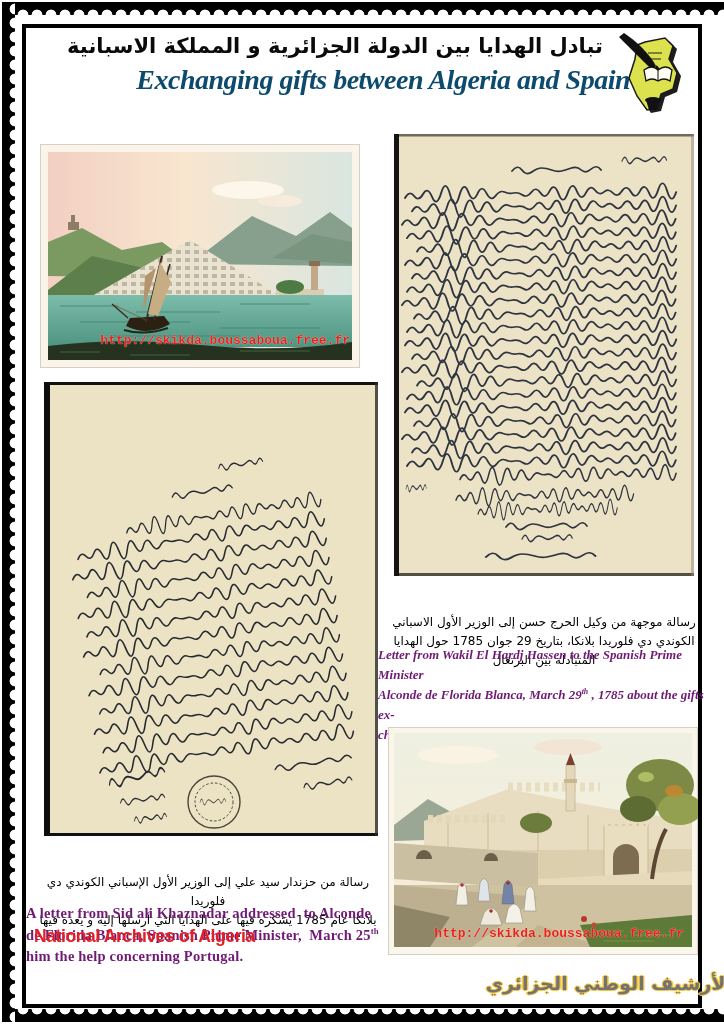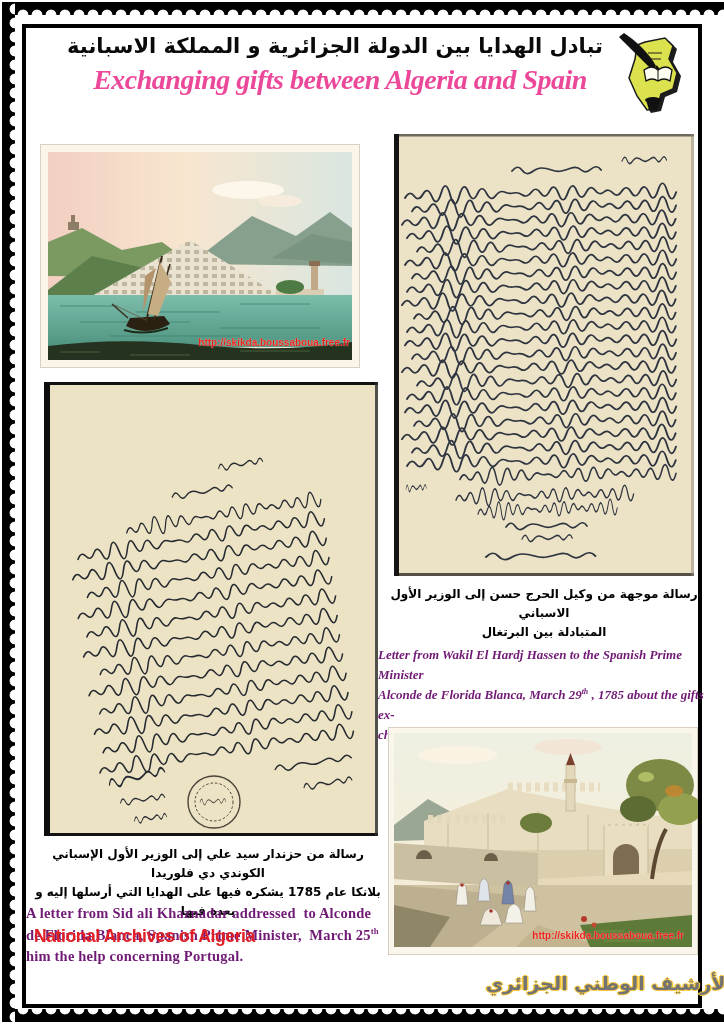--- a/index.html
+++ b/index.html
@@ -16,33 +16,33 @@
   .perf.left{top:2px;bottom:2px;left:2px;width:13px;
     background-image:radial-gradient(circle at 13px 7px,#fff 5px,rgba(255,255,255,0) 5.8px);
     background-size:13px 14px;background-repeat:repeat-y;}
   .perf.right{top:2px;bottom:2px;right:2px;width:13px;
     background-image:radial-gradient(circle at 0px 7px,#fff 5px,rgba(255,255,255,0) 5.8px);
     background-size:13px 14px;background-repeat:repeat-y;}
   .frame{position:absolute;left:22px;top:24px;width:680px;height:984px;
          border:4px solid #000;box-sizing:border-box;background:#fff;}
   .title-ar{position:absolute;top:34px;left:50px;width:570px;text-align:center;direction:rtl;
             font-family:"DejaVu Sans",sans-serif;font-weight:bold;font-size:21px;color:#0a0a0a;}
-  .title-en{position:absolute;top:64px;left:50px;width:580px;text-align:center;
-            font:italic bold 28px "Liberation Serif",serif;color:#ec4899;letter-spacing:-0.5px;}
+  .title-en{position:absolute;top:64px;left:50px;width:580px;text-align:right;
+            font:italic bold 28px "Liberation Serif",serif;color:#0c4a6e;letter-spacing:-0.5px;}
   .abs{position:absolute;}
   .cap-ar{position:absolute;direction:rtl;text-align:center;color:#000;
-          font-family:"DejaVu Sans",sans-serif;font-weight:bold;font-size:12px;line-height:19px;}
+          font-family:"DejaVu Sans",sans-serif;font-weight:normal;font-size:12px;line-height:19px;margin-top:28px;}
   .cap-en{position:absolute;text-align:left;color:#701a75;
           font-family:"Liberation Serif",serif;font-weight:bold;}
   .cap-en.italic{font-style:italic;font-size:13px;line-height:20px;}
   .cap-en.roman{font-size:14.5px;line-height:21.5px;letter-spacing:0.2px;}
   .cap-line{white-space:pre-wrap;}
   sup.ord{font-size:60%;vertical-align:super;line-height:0;}
-  .wm{position:absolute;color:#e8201f;font-family:Liberation Sans, sans-serif;
-      font-weight:bold;font-size:10px;white-space:nowrap;text-shadow:0 0 1px #fff8d8;}
+  .wm{position:absolute;color:#e8201f;font-family:Liberation Mono, monospace;
+      font-weight:bold;font-size:13px;white-space:nowrap;text-shadow:0 0 1px #fff8d8;}
   .footer-en{position:absolute;left:34px;top:926px;color:#e01f26;
              font-weight:bold;font-size:17.5px;letter-spacing:-0.4px;}
   .footer-ar{position:absolute;right:28px;top:972px;direction:rtl;color:#737373;
              font-family:"DejaVu Sans",sans-serif;font-weight:bold;font-size:19px;
              text-shadow:-1.4px 0 0 #f6c73c,1.4px 0 0 #f6c73c,0 -1.4px 0 #f6c73c,0 1.4px 0 #f6c73c;}
   svg{display:block;}
 </style>
 </head>
 <body>
 
@@ -172,20 +172,21 @@
         <use href="#hw" transform="translate(84,374) scale(0.58,1)"></use>
         <use href="#hws" transform="translate(112,388) scale(1.0,1)"></use>
         <use href="#hws" transform="translate(128,400) scale(0.62,1)"></use>
         <use href="#hws" transform="translate(92,418) scale(1.35,1)"></use>
       </g>
     </svg>
   </div>
 
   <div class="cap-ar" style="left:382px;top:585px;width:324px">
     <div class="cap-line">رسالة موجهة من وكيل الحرج حسن إلى الوزير الأول الاسباني</div>
+    <div class="cap-line">الكوندي دي فلوريدا بلانكا، بتاريخ 29 جوان 1785 حول الهدايا</div>
     <div class="cap-line">المتبادلة بين البرتغال</div>
   </div>
   <div class="cap-en italic" style="left:378px;top:645px;width:330px">
     <div class="cap-line">Letter from Wakil El Hardj Hassen to the Spanish Prime Minister</div>
     <div class="cap-line"><span>Alconde de Florida Blanca, March 29</span><sup class="ord">th</sup><span> , 1785 about the gifts ex-</span></div>
     <div class="cap-line">changed between the parties.</div>
   </div>
 
   <div class="abs" style="left:44px;top:382px;width:334px;height:454px">
     <svg width="334" height="454" viewBox="0 0 334 454">

